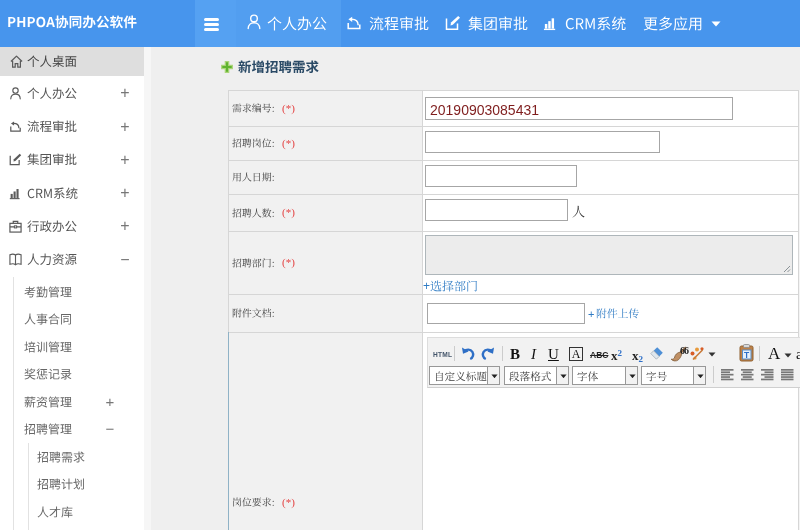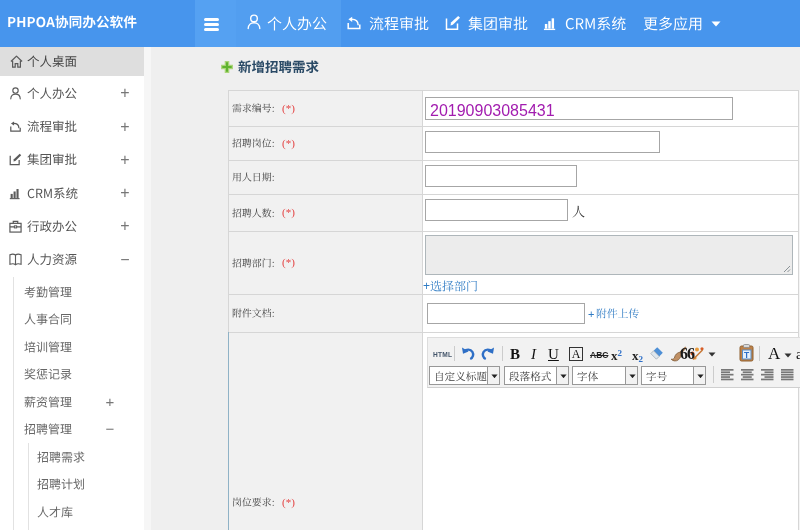--- a/index.html
+++ b/index.html
@@ -413,21 +413,21 @@
           <path transform="translate(0 0)" d="M574 827 472 838V639H228V758C252 762 264 771 266 786L163 798V645C149 639 135 630 127 623L208 572L236 609H785V563H798C823 563 851 577 851 584V760C876 764 886 773 888 788L785 798V639H537V801C562 804 572 813 574 827ZM735 402 636 446C612 391 578 334 535 278C470 324 384 370 273 410L265 396C358 354 436 296 501 235C430 154 343 78 245 23L254 10C365 56 462 122 540 196C590 145 631 93 666 48C733 21 726 124 585 241C630 290 667 342 695 391C720 387 729 391 735 402ZM204 -56V479H806V22C806 7 801 1 782 1C760 1 658 8 658 8V-8C704 -13 729 -22 744 -32C758 -43 763 -58 766 -78C859 -69 871 -37 871 16V467C891 470 908 479 914 486L830 549L796 508H211L140 542V-79H151C179 -79 204 -63 204 -56Z"></path>
           <path transform="translate(1000 0)" d="M523 836 512 829C555 783 601 706 606 643C675 586 737 742 523 836ZM397 513 382 505C454 380 477 195 487 94C545 15 625 236 397 513ZM853 671 805 611H306L314 581H915C929 581 939 586 942 597C908 629 853 671 853 671ZM268 558 228 574C264 640 297 710 325 784C347 783 359 792 363 804L259 838C205 646 112 450 25 329L39 319C86 365 131 420 173 483V-78H185C210 -78 237 -61 238 -55V540C255 543 265 549 268 558ZM877 72 827 11H658C730 159 797 347 834 480C856 481 868 490 871 503L759 528C733 375 684 167 637 11H276L284 -19H940C953 -19 964 -14 967 -3C932 29 877 72 877 72Z"></path>
           <path transform="translate(2000 0)" d="M870 356 822 297H450L498 363C527 360 538 368 543 380L445 413C429 385 400 342 367 297H44L53 268H346C306 214 263 160 231 127C319 109 402 89 477 68C374 1 231 -37 41 -64L45 -81C277 -62 435 -25 546 47C660 12 753 -26 821 -64C896 -99 971 -3 598 87C652 134 693 194 724 268H931C945 268 954 273 956 284C923 315 870 356 870 356ZM320 138C353 175 392 223 428 268H644C617 201 577 147 525 103C466 115 398 127 320 138ZM785 611V453H635V611ZM863 832 814 772H50L59 742H359V640H218L147 673V368H156C184 368 211 383 211 389V424H785V380H795C817 380 849 394 850 400V599C869 603 886 610 893 618L812 680L775 640H635V742H925C939 742 949 747 952 758C917 789 863 832 863 832ZM211 453V611H359V453ZM572 611V453H422V611ZM572 640H422V742H572Z"></path>
           <path transform="translate(3000 0)" d="M615 805 605 796C652 766 708 708 725 659C796 621 833 767 615 805ZM182 538 171 529C221 481 282 399 298 336C372 282 426 443 182 538ZM532 24V481C598 237 721 110 877 16C888 48 910 70 938 75L941 85C832 132 723 201 640 314C716 367 793 438 840 487C862 482 871 486 878 496L785 551C752 490 688 398 627 331C587 389 554 459 532 541V599H917C931 599 942 604 944 615C910 647 855 689 855 689L807 629H532V798C557 802 565 811 567 825L466 835V629H60L69 599H466V328C302 233 141 144 74 112L142 38C151 44 156 55 157 67C289 163 391 243 466 304V30C466 14 460 7 440 7C416 7 300 16 300 16V0C350 -7 379 -16 396 -27C411 -38 417 -55 420 -76C520 -66 532 -31 532 24Z"></path>
           <path transform="translate(4000 0)" d="M163 -15C198 -15 225 14 225 46C225 81 198 108 163 108C127 108 102 81 102 46C102 14 127 -15 163 -15ZM163 381C198 381 225 410 225 442C225 477 198 504 163 504C127 504 102 477 102 442C102 410 127 381 163 381Z"></path>
         </g>
       </svg>
     </div>
     <div class="abs" style="left:282px;top:495.5px;font-size:11px;color:#e43f3f;font-family:'Liberation Serif',serif">(*)</div>
     <div class="abs" style="left:425px;top:97px;width:308px;height:23px;border:1px solid #a6a6a6;background:#fff">
-      <div style="position:absolute;left:4px;top:4px;font-size:16px;color:#a21caf">20190903085431</div>
+      <div style="position:absolute;left:4px;top:4px;font-size:14px;color:#7f1d1d">20190903085431</div>
     </div>
     <div class="abs" style="left:425px;top:131px;width:235px;height:22px;border:1px solid #a6a6a6;background:#fff"></div>
     <div class="abs" style="left:425px;top:165px;width:152px;height:22px;border:1px solid #a6a6a6;background:#fff"></div>
     <div class="abs" style="left:425px;top:199px;width:143px;height:22px;border:1px solid #a6a6a6;background:#fff"></div>
     <div style="position:absolute;left:572px;top:205px;line-height:0">
       <svg class="" width="13" height="13" style="overflow:visible">
         <g transform="translate(0 11.44) scale(0.013 -0.013)" fill="#333333">
           <path transform="translate(0 0)" d="M508 778C533 781 541 791 543 806L437 817C436 511 439 187 41 -60L55 -77C411 108 483 361 501 603C532 305 622 72 891 -77C902 -39 927 -25 963 -21L965 -10C619 150 530 410 508 778Z"></path>
         </g>
       </svg>
@@ -491,21 +491,21 @@
     <svg class="abs" style="left:689px;top:346px" width="17" height="16" viewBox="0 0 17 16">
 <circle cx="3.5" cy="7.5" r="2" fill="#d85c25"></circle>
       <circle cx="8" cy="3.5" r="2" fill="#e89a3c"></circle>
 <circle cx="13" cy="2.8" r="1.6" fill="#d85c25"></circle>
       <circle cx="6" cy="12" r="1.6" fill="#e89a3c"></circle>
 <path d="M4 13.5 L13.5 4" stroke="#c87a3a" stroke-width="1.6"></path>
     </svg>
     <svg class="abs" style="left:708px;top:352px" width="8" height="5">
       <path d="M0.5 0.5 L7.5 0.5 L4 4.5 Z" fill="#333"></path>
     </svg>
-    <div class="abs" style="left:680px;top:345px;font-family:'Liberation Serif',serif;font-size:16px;font-weight:bold;color:#1a1a1a;letter-spacing:-1px">66</div>
+    <div class="abs" style="left:680px;top:345px;font-family:'Liberation Serif',serif;font-size:10px;font-weight:bold;color:#1a1a1a;letter-spacing:-1px">66</div>
     <svg class="abs" style="left:739px;top:344px" width="15" height="18" viewBox="0 0 15 18">
 <rect x="1" y="2" width="13" height="15" rx="1.5" fill="#bd8148" stroke="#8f6030" stroke-width="1"></rect>
 <rect x="4.5" y="0.5" width="6" height="3" rx="1" fill="#d9d9d9" stroke="#888" stroke-width="0.8"></rect>
 <rect x="3.5" y="6" width="8.5" height="9" fill="#e8f1fa" stroke="#5b8fc8" stroke-width="1"></rect>
 <text x="7.7" y="13.5" font-size="8.5" font-weight="bold" fill="#2d6fc8" text-anchor="middle" font-family="Liberation Sans">T</text>
     </svg>
     <div class="abs" style="left:768px;top:344px;font-family:'Liberation Serif',serif;font-size:17px;color:#111">A</div>
     <svg class="abs" style="left:784px;top:353px" width="8" height="5">
       <path d="M0.5 0.5 L7.5 0.5 L4 4.5 Z" fill="#333"></path>
     </svg>

